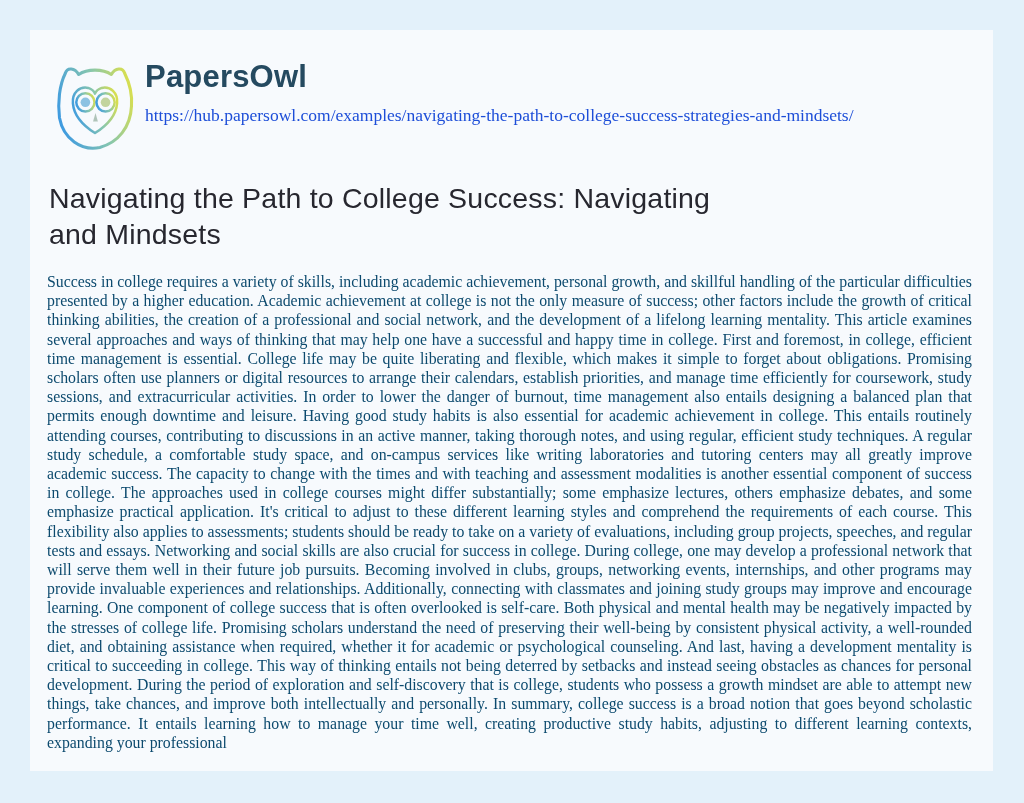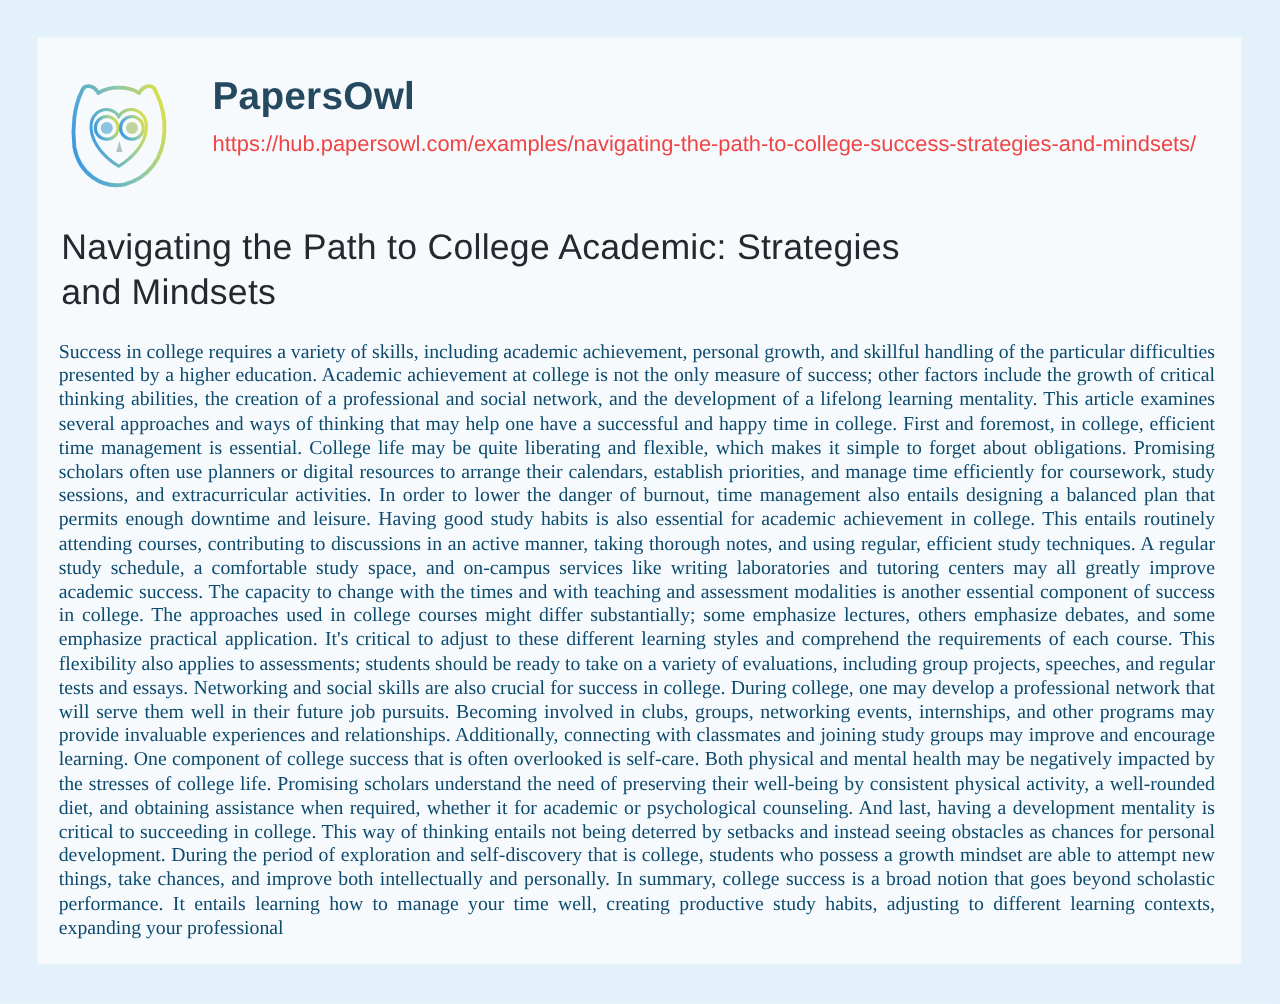--- a/index.html
+++ b/index.html
@@ -13,43 +13,44 @@
   .page {
     position: absolute;
     left: 30px; top: 30px;
     width: 963px; height: 741px;
     background: #f7fafd;
     padding: 26px 18px 0 17px;
   }
   .header {
     display: flex;
     align-items: flex-start;
-    gap: 27px;
+    gap: 2px;
     margin-bottom: 14px;
   }
   .logo-wrap {
     width: 96px; height: 104px;
     flex: 0 0 auto;
     margin-top: 2px;
   }
   .brand-block { padding-top: 3px; max-width: 820px; }
   .brand-name {
     font-size: 31px;
     font-weight: 700;
     color: #254a60;
     letter-spacing: 0.2px;
     margin-bottom: 8px;
   }
   .brand-url {
     font-size: 17.5px;
     line-height: 25px;
-    color: #ef4444;
+    color: #1d4ed8;
     text-decoration: none;
     display: block;
     overflow-wrap: anywhere;
+    font-family: Liberation Serif, serif;
   }
   .article-title {
     font-size: 28.5px;
     font-weight: 400;
     color: #27272f;
     line-height: 36px;
     max-width: 700px;
     margin: 18px 0 20px 2px;
     letter-spacing: 0.2px;
   }
@@ -96,17 +97,17 @@
       </svg>
     </div>
 
     <div class="brand-block">
       <div class="brand-name">PapersOwl</div>
       <a class="brand-url" href="#">https://hub.papersowl.com/examples/navigating-the-path-to-college-success-strategies-and-mindsets/</a>
     </div>
 
   </div>
 
-  <h1 class="article-title">Navigating the Path to College Academic: Strategies and Mindsets</h1>
+  <h1 class="article-title">Navigating the Path to College Success: Navigating and Mindsets</h1>
 
   <p class="article-body">Success in college requires a variety of skills, including academic achievement, personal growth, and skillful handling of the particular difficulties presented by a higher education. Academic achievement at college is not the only measure of success; other factors include the growth of critical thinking abilities, the creation of a professional and social network, and the development of a lifelong learning mentality. This article examines several approaches and ways of thinking that may help one have a successful and happy time in college. First and foremost, in college, efficient time management is essential. College life may be quite liberating and flexible, which makes it simple to forget about obligations. Promising scholars often use planners or digital resources to arrange their calendars, establish priorities, and manage time efficiently for coursework, study sessions, and extracurricular activities. In order to lower the danger of burnout, time management also entails designing a balanced plan that permits enough downtime and leisure. Having good study habits is also essential for academic achievement in college. This entails routinely attending courses, contributing to discussions in an active manner, taking thorough notes, and using regular, efficient study techniques. A regular study schedule, a comfortable study space, and on-campus services like writing laboratories and tutoring centers may all greatly improve academic success. The capacity to change with the times and with teaching and assessment modalities is another essential component of success in college. The approaches used in college courses might differ substantially; some emphasize lectures, others emphasize debates, and some emphasize practical application. It's critical to adjust to these different learning styles and comprehend the requirements of each course. This flexibility also applies to assessments; students should be ready to take on a variety of evaluations, including group projects, speeches, and regular tests and essays. Networking and social skills are also crucial for success in college. During college, one may develop a professional network that will serve them well in their future job pursuits. Becoming involved in clubs, groups, networking events, internships, and other programs may provide invaluable experiences and relationships. Additionally, connecting with classmates and joining study groups may improve and encourage learning. One component of college success that is often overlooked is self-care. Both physical and mental health may be negatively impacted by the stresses of college life. Promising scholars understand the need of preserving their well-being by consistent physical activity, a well-rounded diet, and obtaining assistance when required, whether it for academic or psychological counseling. And last, having a development mentality is critical to succeeding in college. This way of thinking entails not being deterred by setbacks and instead seeing obstacles as chances for personal development. During the period of exploration and self-discovery that is college, students who possess a growth mindset are able to attempt new things, take chances, and improve both intellectually and personally. In summary, college success is a broad notion that goes beyond scholastic performance. It entails learning how to manage your time well, creating productive study habits, adjusting to different learning contexts, expanding your professional</p>
 
 </div>
 
 </body></html>

